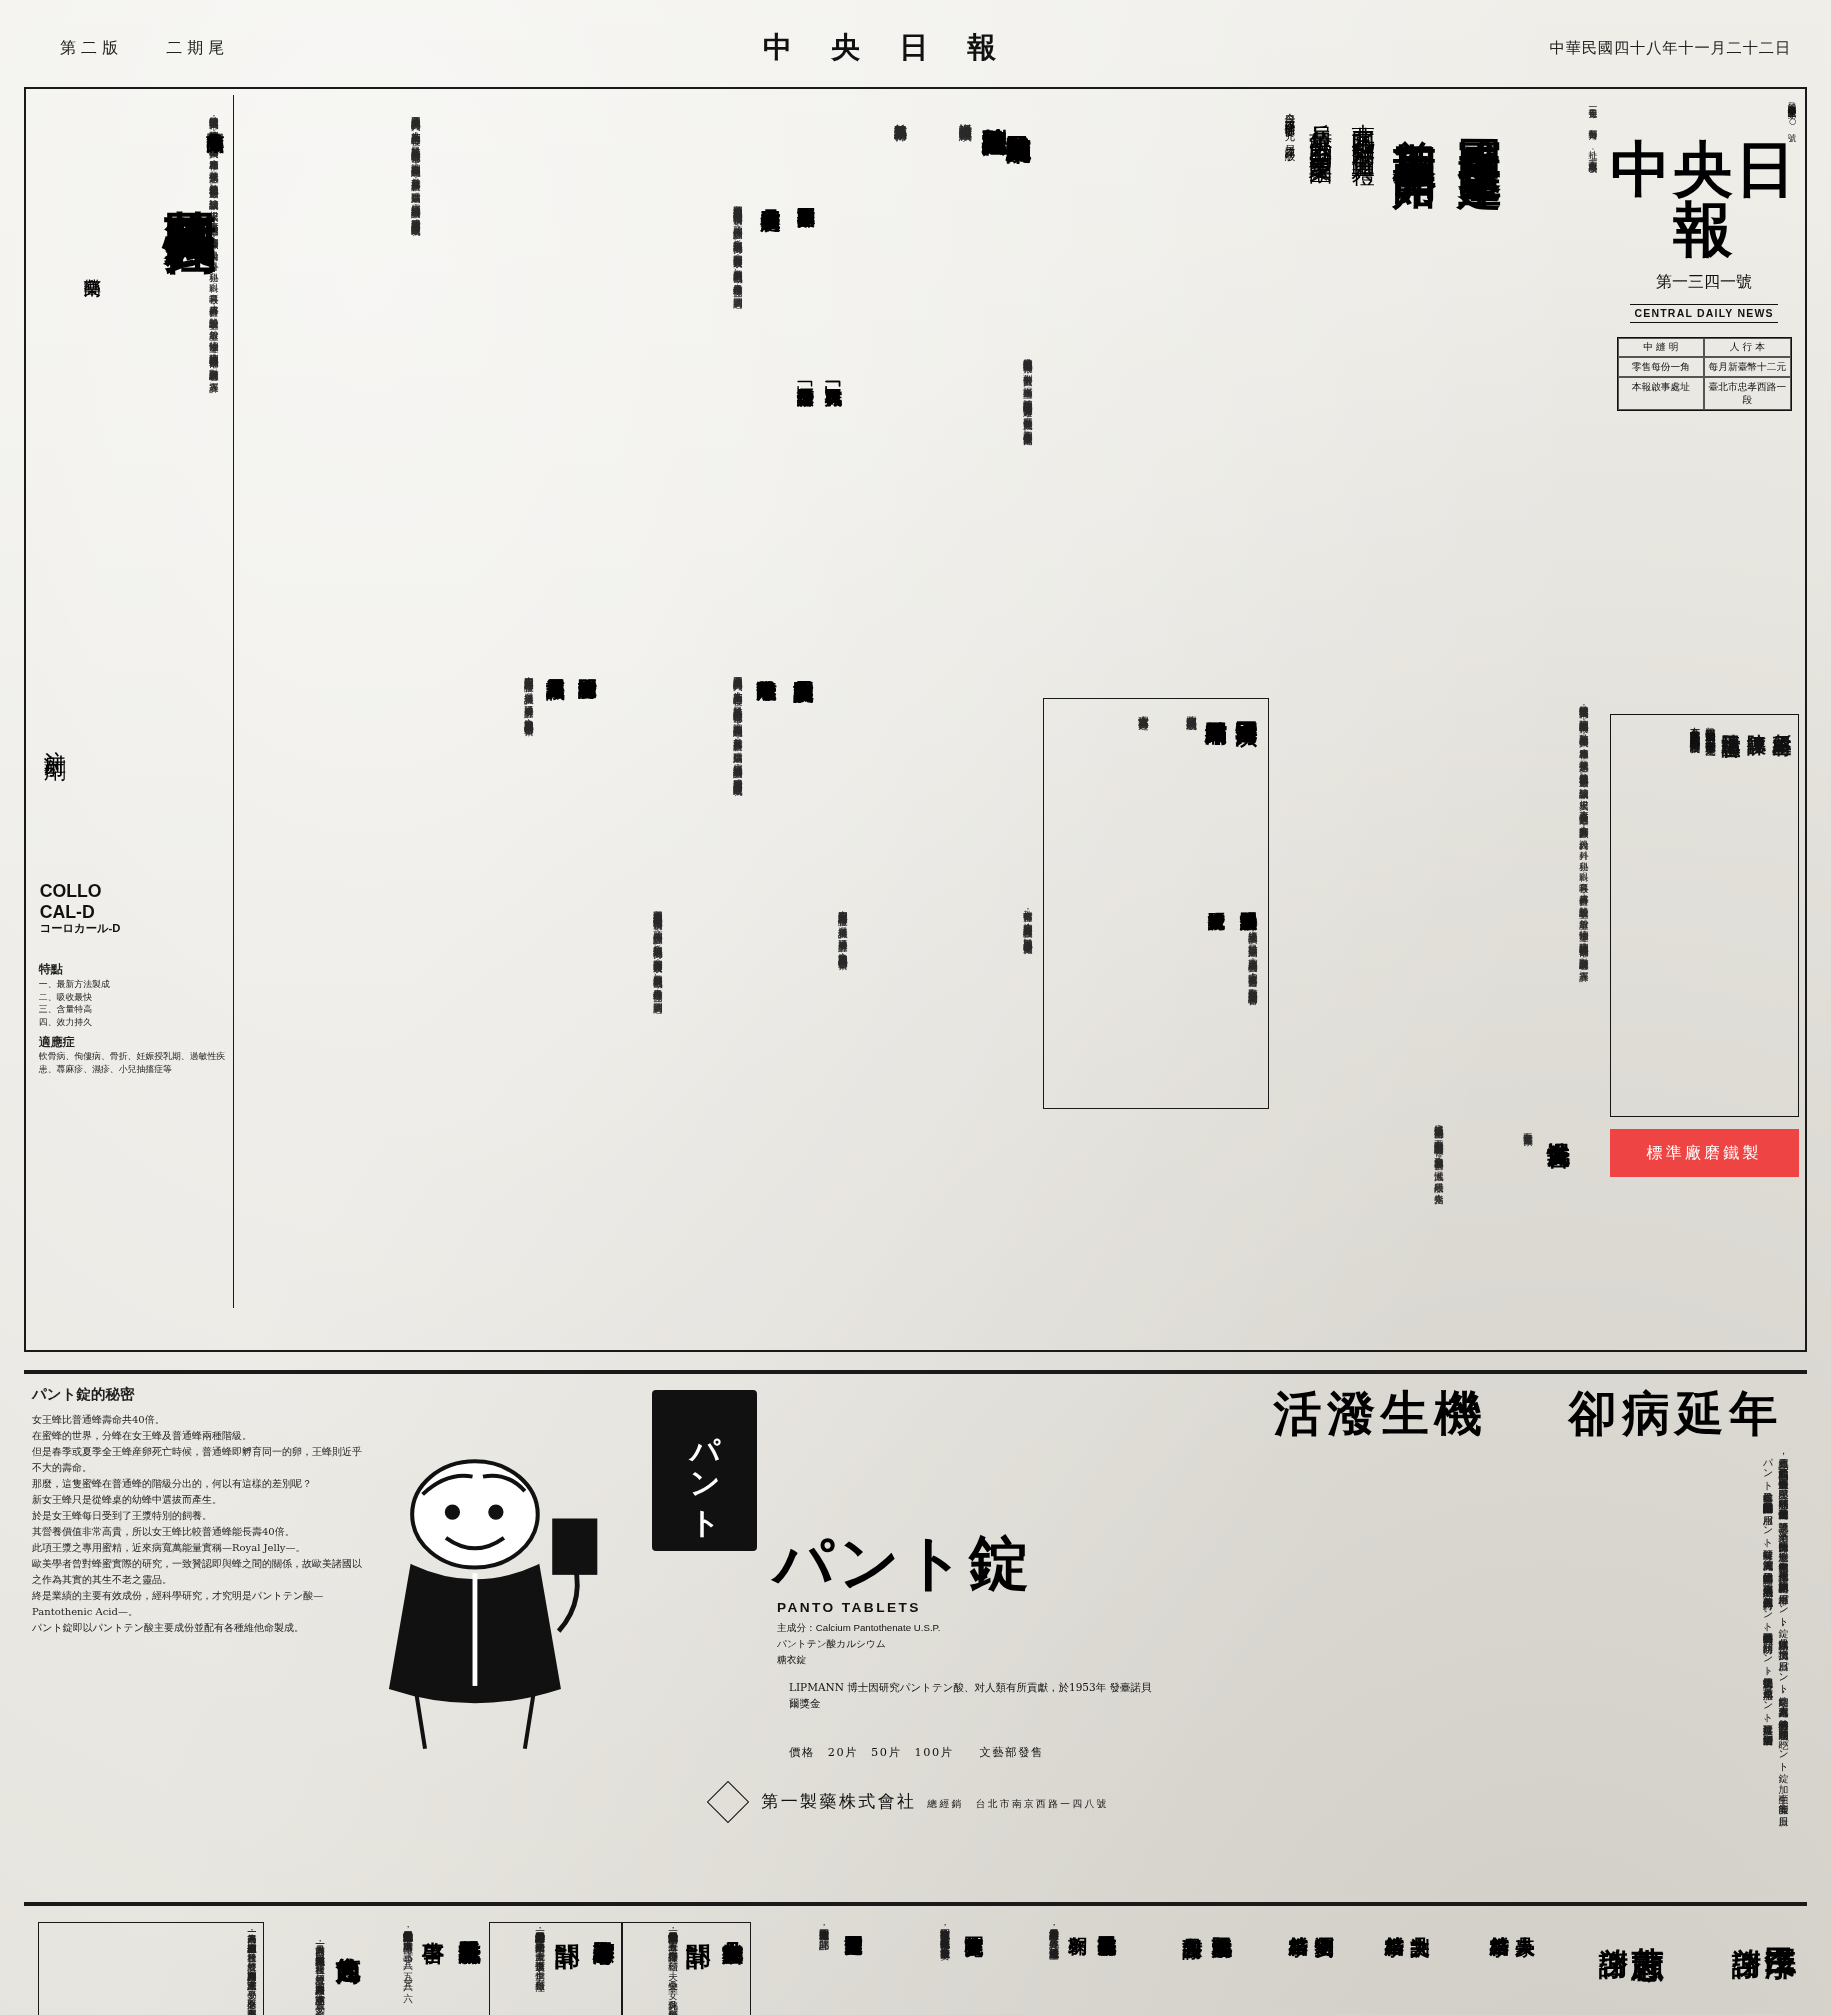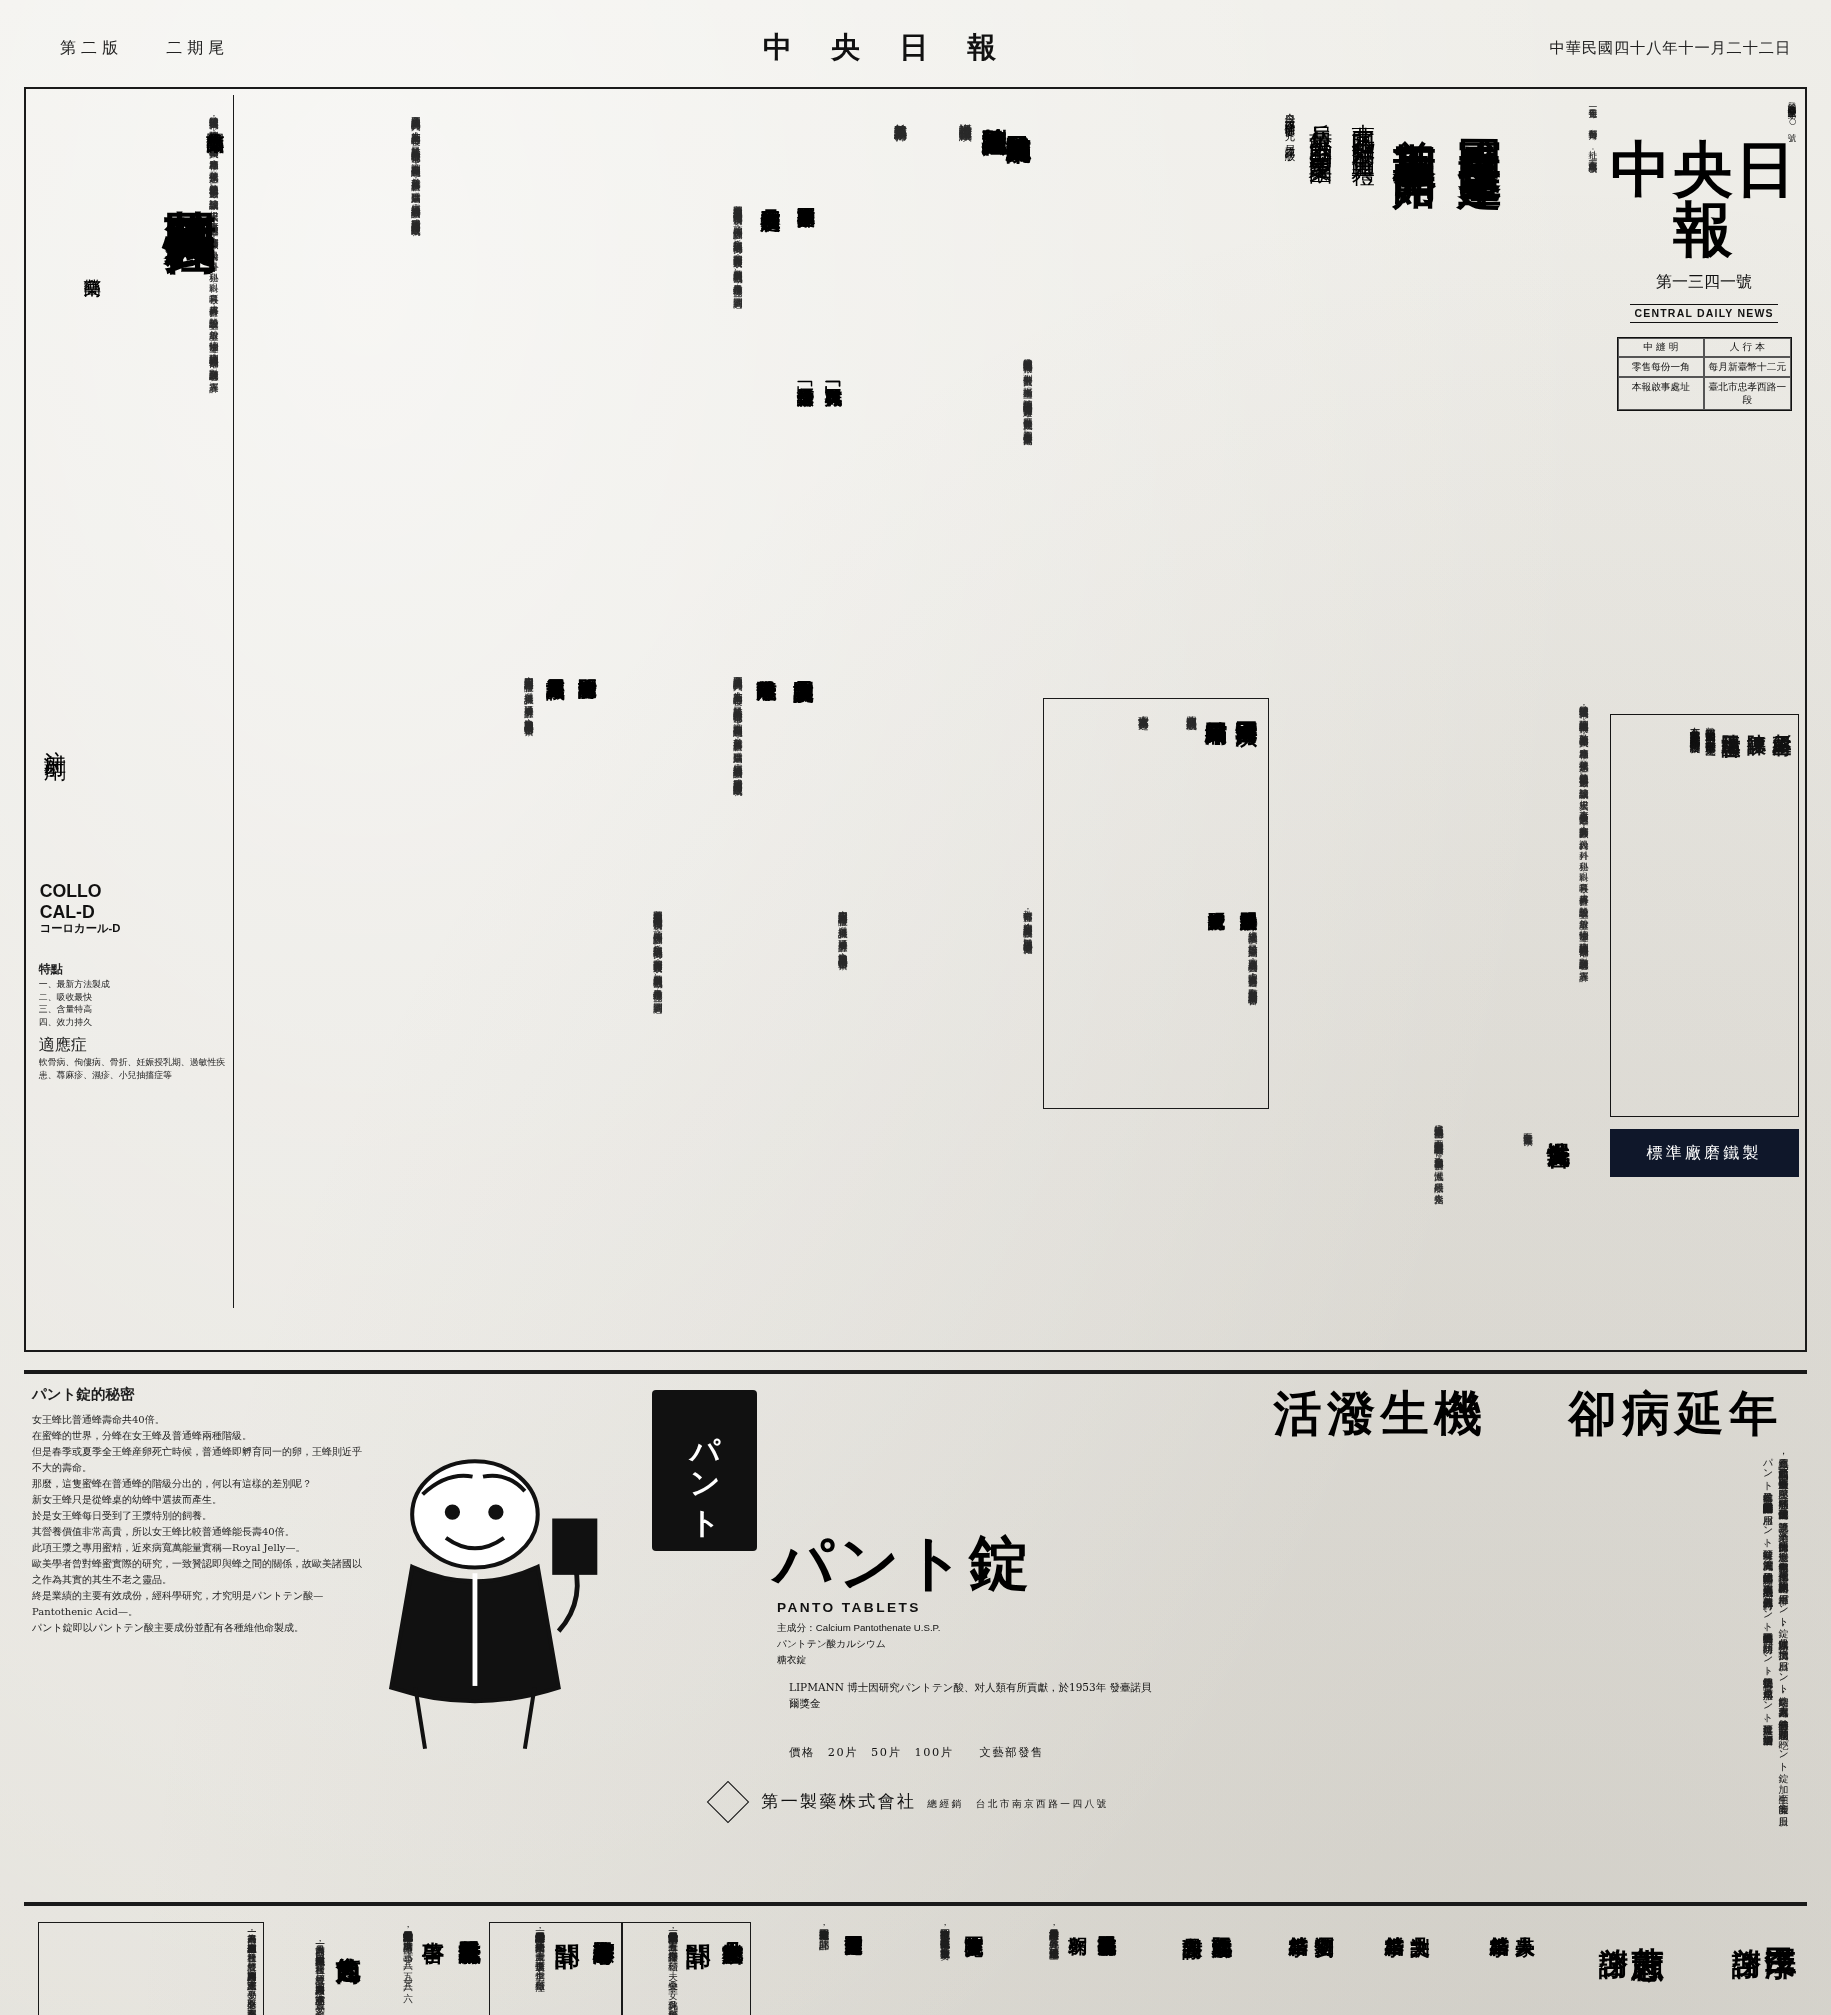--- a/index.html
+++ b/index.html
@@ -101,21 +101,21 @@
   .greet-box {
     position: absolute; right: 2.4px; top: 621px; width: 189px; height: 403px;
     border: 1.6px solid #151515; padding: 4px; box-sizing: border-box;
     display: flex; flex-direction: row-reverse; justify-content: flex-start;
   }
   .greet-box .vert { font-size: 12px; line-height: 1.25; margin-left: 2.4px; color:#111; }
   .greet-big { font-size: 18.5px !important; font-weight: bold; }
 
   .brand-box {
     position: absolute; right: 2.4px; top: 1036px; width: 189px; height: 48px;
-    background: #0f172a; color: #fff; display: flex; align-items: center; justify-content: center;
+    background: #ef4444; color: #fff; display: flex; align-items: center; justify-content: center;
     font-family: "DejaVu Serif", serif; font-size: 16px; letter-spacing: 3.2px;
   }
 
   
   .headlines {
     position: absolute; right: 202px; top: 12px; width: 322px; height: 584px;
     display: flex; flex-direction: row; justify-content: flex-start;
   }
   .hl {
     writing-mode: vertical-rl; text-orientation: upright;
@@ -371,21 +371,21 @@
           <div>COLLO</div>
           <div>CAL-D</div>
           <div style="font-size:11.3px;">コーロカール-D</div>
         </div>
         <div class="ad-cal-small">
           <div style="font-weight:bold; font-size:12px;">特點</div>
           <div>一、最新方法製成</div>
           <div>二、吸收最快</div>
           <div>三、含量特高</div>
           <div>四、效力持久</div>
-          <div style="font-weight:normal; font-size:16px; margin-top:5.6px;">適應症</div>
+          <div style="font-weight:bold; font-size:12px; margin-top:5.6px;">適應症</div>
           <div>軟骨病、佝僂病、骨折、妊娠授乳期、過敏性疾患、蕁麻疹、濕疹、小兒抽搐症等</div>
         </div>
       </div>
 
     </div>
   </div>
 
   <div class="sec-panto">
     <div class="panto-slogan">
       <span>活潑生機</span>

